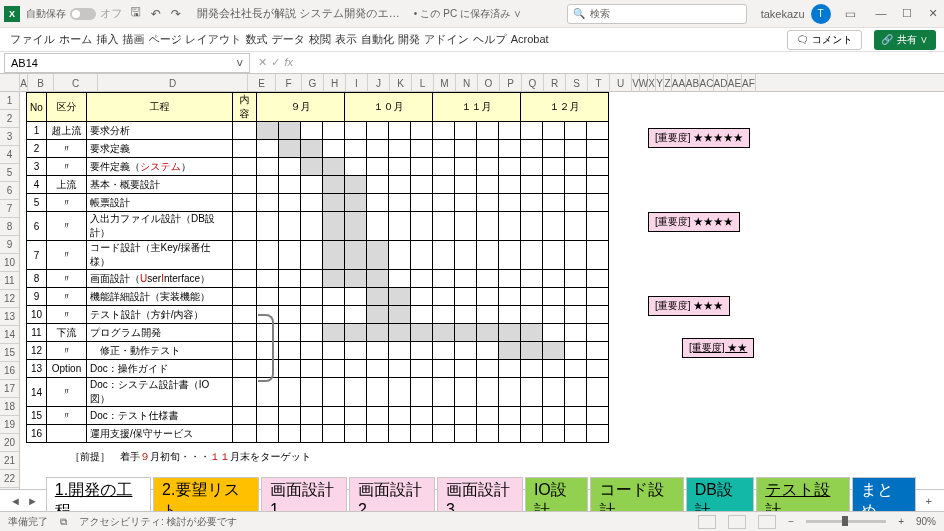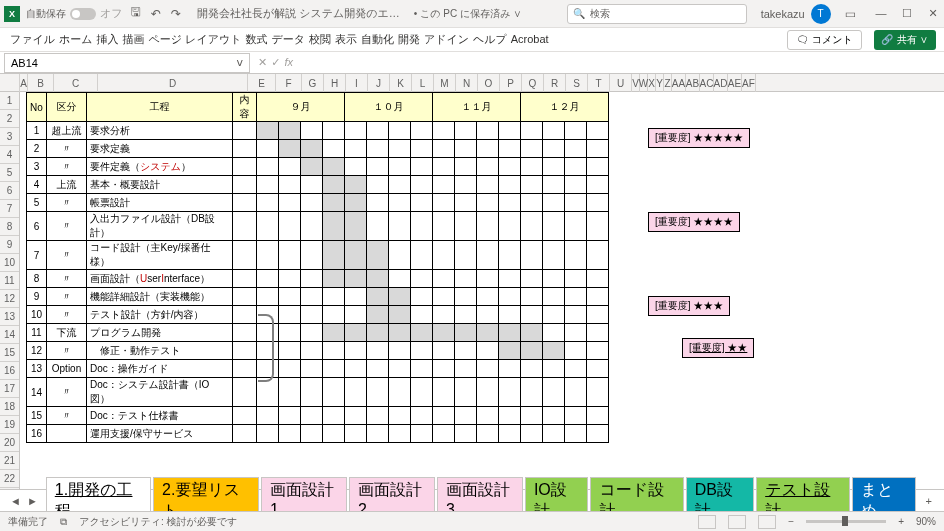--- a/index.html
+++ b/index.html
@@ -535,20 +535,21 @@
             </tbody>
           </table>
         <div class="bracket" style="left:238px;top:222px;width:16px;height:68px"></div>
         <div id="callouts">
             <div class="callout" style="top: 36px; left: 628px;">[重要度] ★★★★★</div>
             <div class="callout" style="top: 120px; left: 628px;">[重要度] ★★★★</div>
             <div class="callout" style="top: 204px; left: 628px;">[重要度] ★★★</div>
             <div class="callout" style="top: 246px; left: 662px; text-decoration: underline;">[重要度] ★★</div>
           </div>
         <div class="notes">
+          <div id="note2"><span>［前提］　着手</span><span class="red">９</span><span>月初旬・・・</span><span class="red">１１</span><span>月末をターゲット</span></div>
         </div>
       </div>
     </div>
   </div>
 </div>
 
 <div class="sheet-tabs">
   <div class="nav">
     <span>◄</span>
     <span>►</span>

